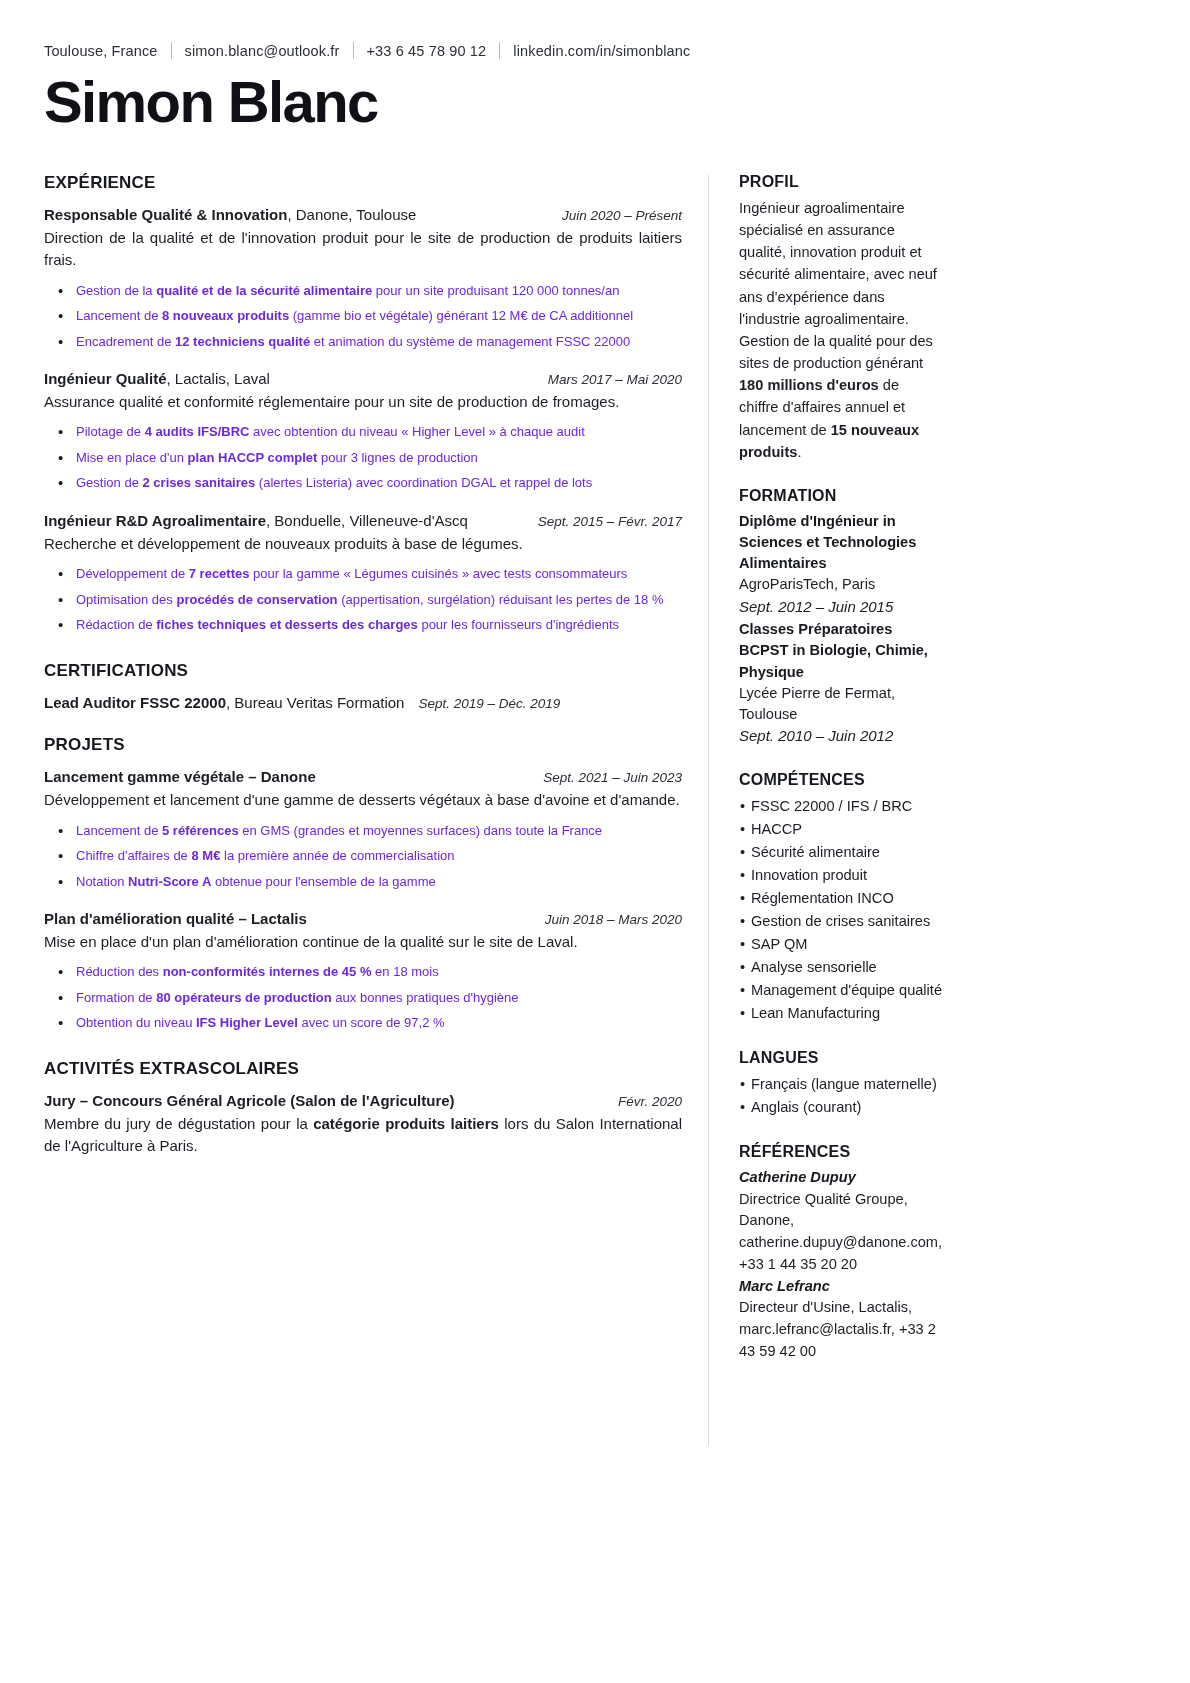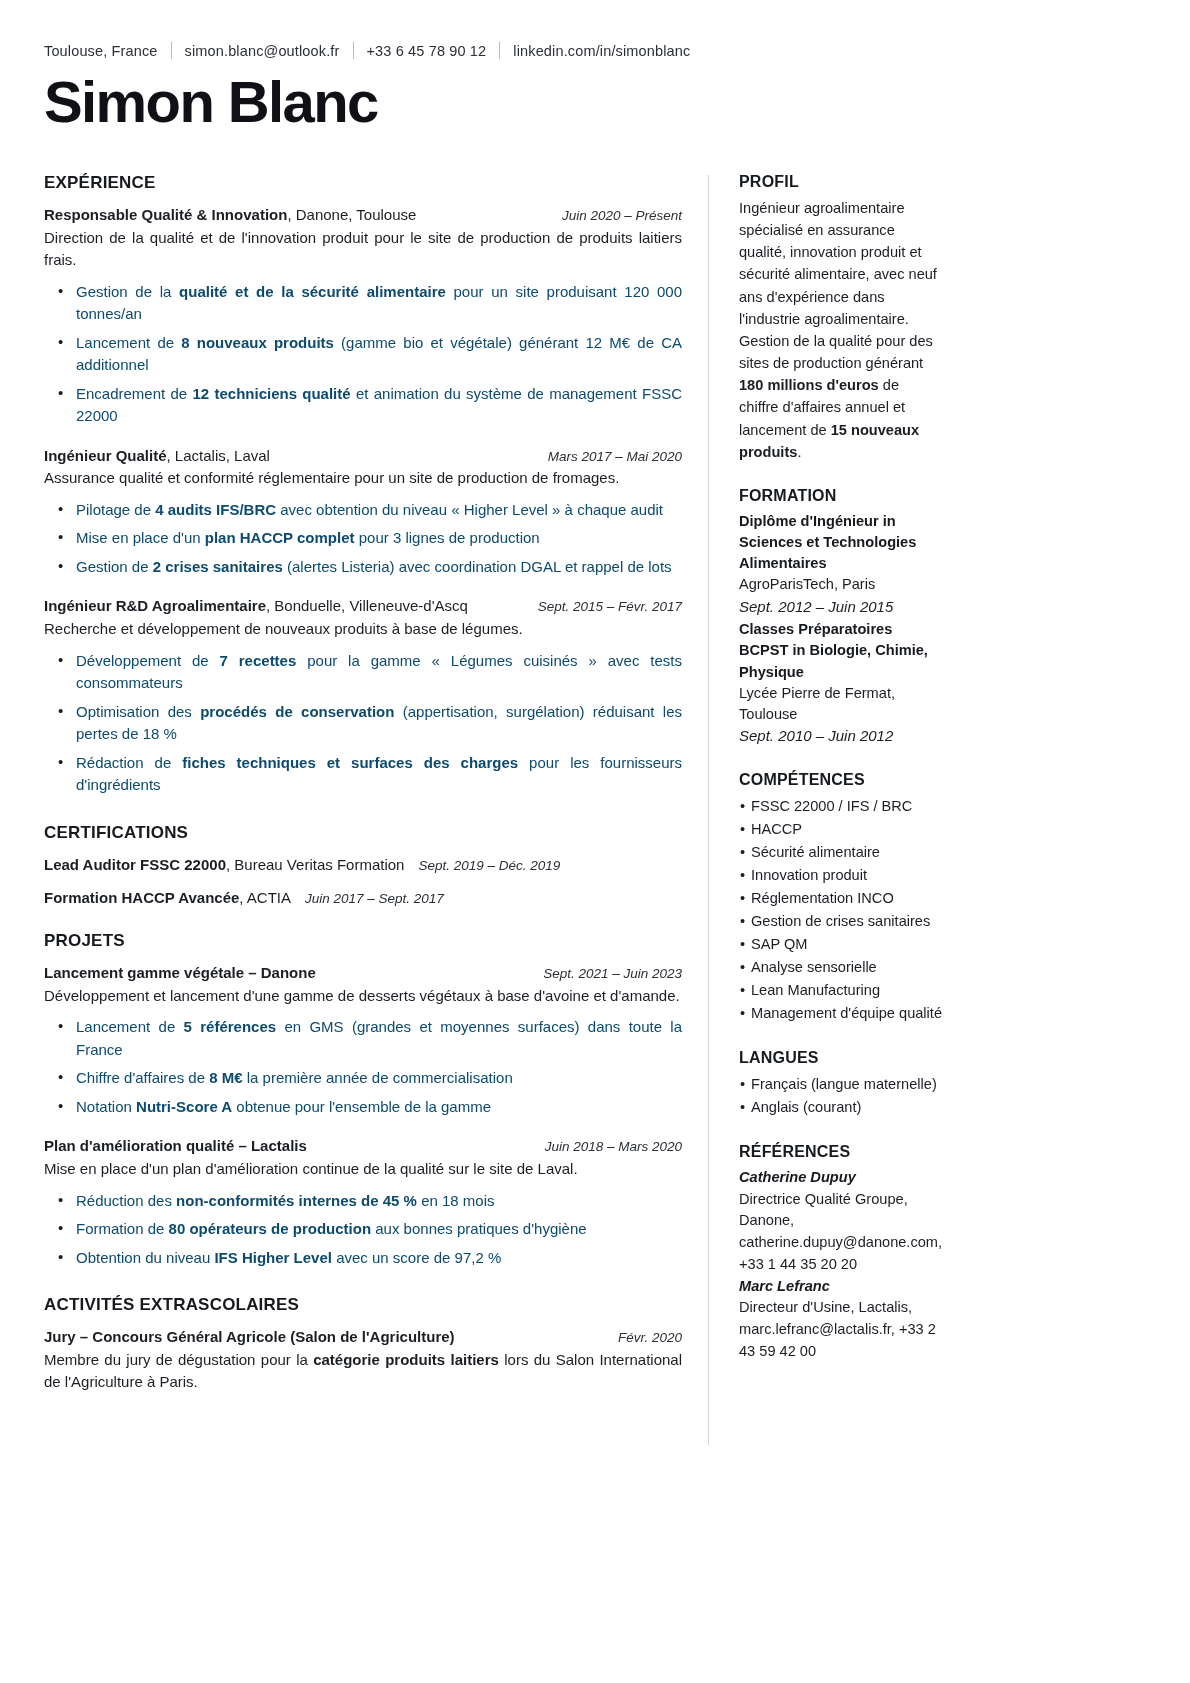--- a/index.html
+++ b/index.html
@@ -122,23 +122,23 @@
     color: #1b1e24;
     text-align: justify;
     margin-top: 1px;
   }
   ul.bullets {
     margin: 9px 0 0 0;
     padding-left: 30px;
     list-style: none;
   }
   ul.bullets li {
-    font-size: 15px;
+    font-size: 13px;
     line-height: 1.5;
-    color: #0c4a6e;
+    color: #6d28d9;
     text-align: justify;
     margin-bottom: 6px;
     position: relative;
     padding-left: 2px;
   }
   ul.bullets li:last-child { margin-bottom: 0; }
   ul.bullets li::before {
     content: "\2022";
     position: absolute;
     left: -16px;
@@ -267,36 +267,32 @@
             </div>
             <div class="entry">
               <div class="entry-head">
                 <div class="entry-title"><b>Ingénieur R&amp;D Agroalimentaire</b>, Bonduelle, Villeneuve-d'Ascq</div>
                 <div class="entry-date">Sept. 2015 – Févr. 2017</div>
               </div>
               <div class="entry-desc">Recherche et développement de nouveaux produits à base de légumes.</div>
               <ul class="bullets">
                 <li>Développement de <b>7 recettes</b> pour la gamme « Légumes cuisinés » avec tests consommateurs</li>
                 <li>Optimisation des <b>procédés de conservation</b> (appertisation, surgélation) réduisant les pertes de 18 %</li>
-                <li>Rédaction de <b>fiches techniques et surfaces des charges</b> pour les fournisseurs d'ingrédients</li>
+                <li>Rédaction de <b>fiches techniques et desserts des charges</b> pour les fournisseurs d'ingrédients</li>
               </ul>
             </div>
           </div>
       </div>
 
       <div class="section tight">
         <div class="sec-head">CERTIFICATIONS</div>
         <div id="certification-entries">
             <div class="cert-row">
               <div class="entry-title"><b>Lead Auditor FSSC 22000</b>, Bureau Veritas Formation</div>
               <div class="entry-date">Sept. 2019 – Déc. 2019</div>
-            </div>
-            <div class="cert-row">
-              <div class="entry-title"><b>Formation HACCP Avancée</b>, ACTIA</div>
-              <div class="entry-date">Juin 2017 – Sept. 2017</div>
             </div>
           </div>
       </div>
 
       <div class="section">
         <div class="sec-head">PROJETS</div>
         <div id="project-entries">
             <div class="entry">
               <div class="entry-head">
                 <div class="entry-title"><b>Lancement gamme végétale – Danone</b></div>
@@ -368,22 +364,22 @@
         <div class="sec-head right">COMPÉTENCES</div>
         <ul class="side-list" id="skills-list">
             <li>FSSC 22000 / IFS / BRC</li>
             <li>HACCP</li>
             <li>Sécurité alimentaire</li>
             <li>Innovation produit</li>
             <li>Réglementation INCO</li>
             <li>Gestion de crises sanitaires</li>
             <li>SAP QM</li>
             <li>Analyse sensorielle</li>
+            <li>Management d'équipe qualité</li>
             <li>Lean Manufacturing</li>
-            <li>Management d'équipe qualité</li>
           </ul>
       </div>
 
       <div class="sec-right">
         <div class="sec-head right">LANGUES</div>
         <ul class="side-list" id="languages-list">
             <li>Français (langue maternelle)</li>
             <li>Anglais (courant)</li>
           </ul>
       </div>

